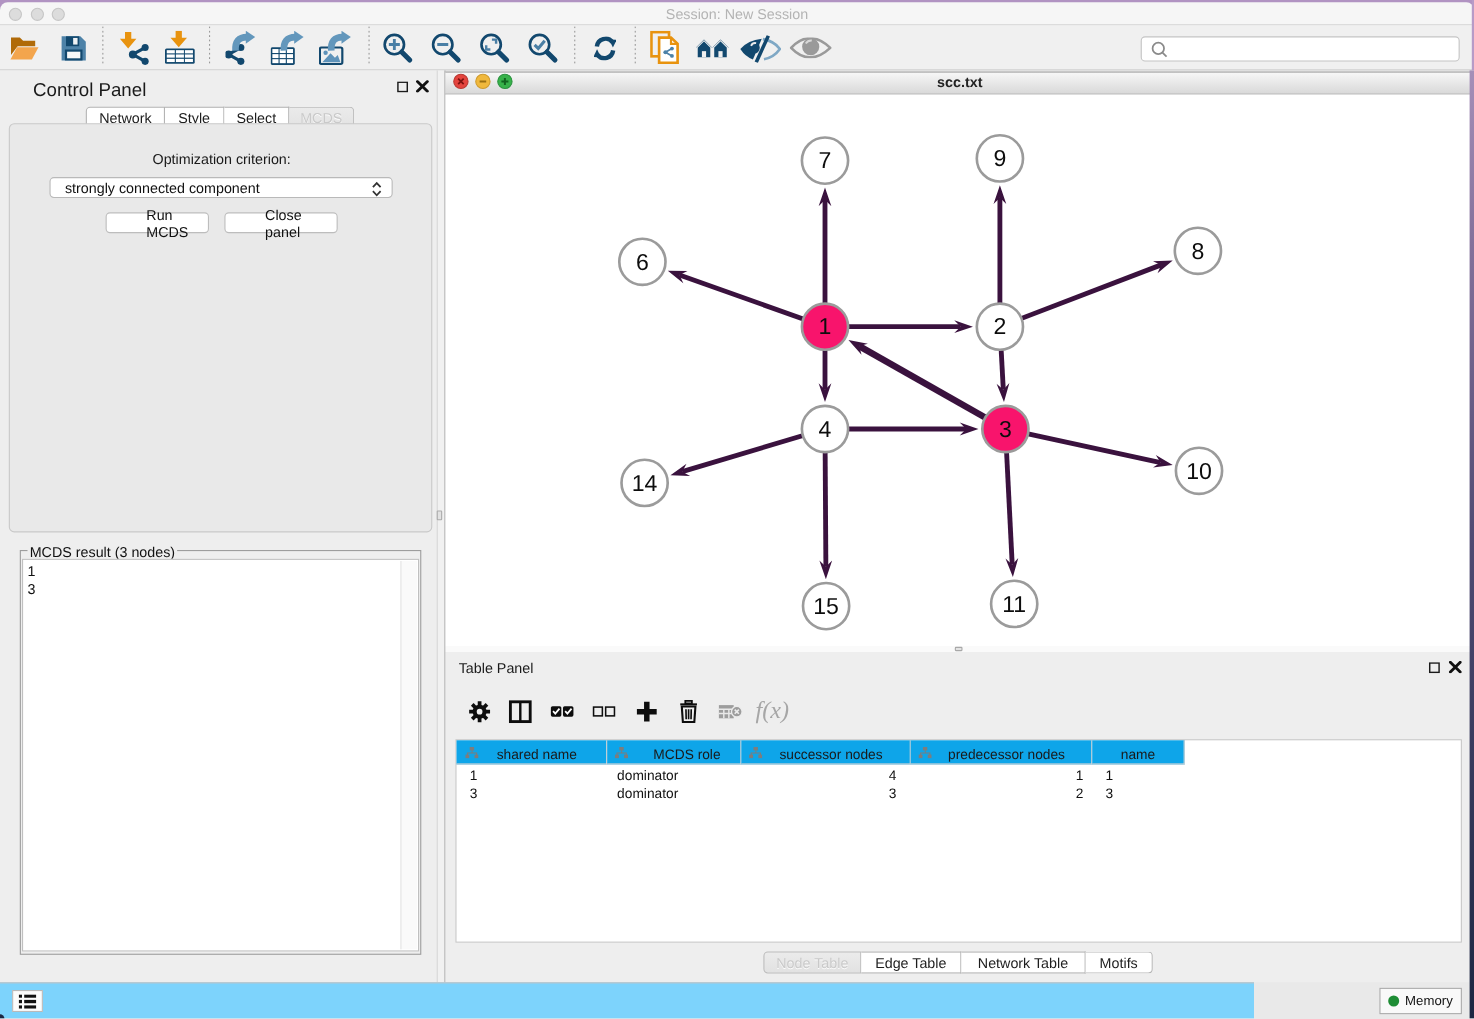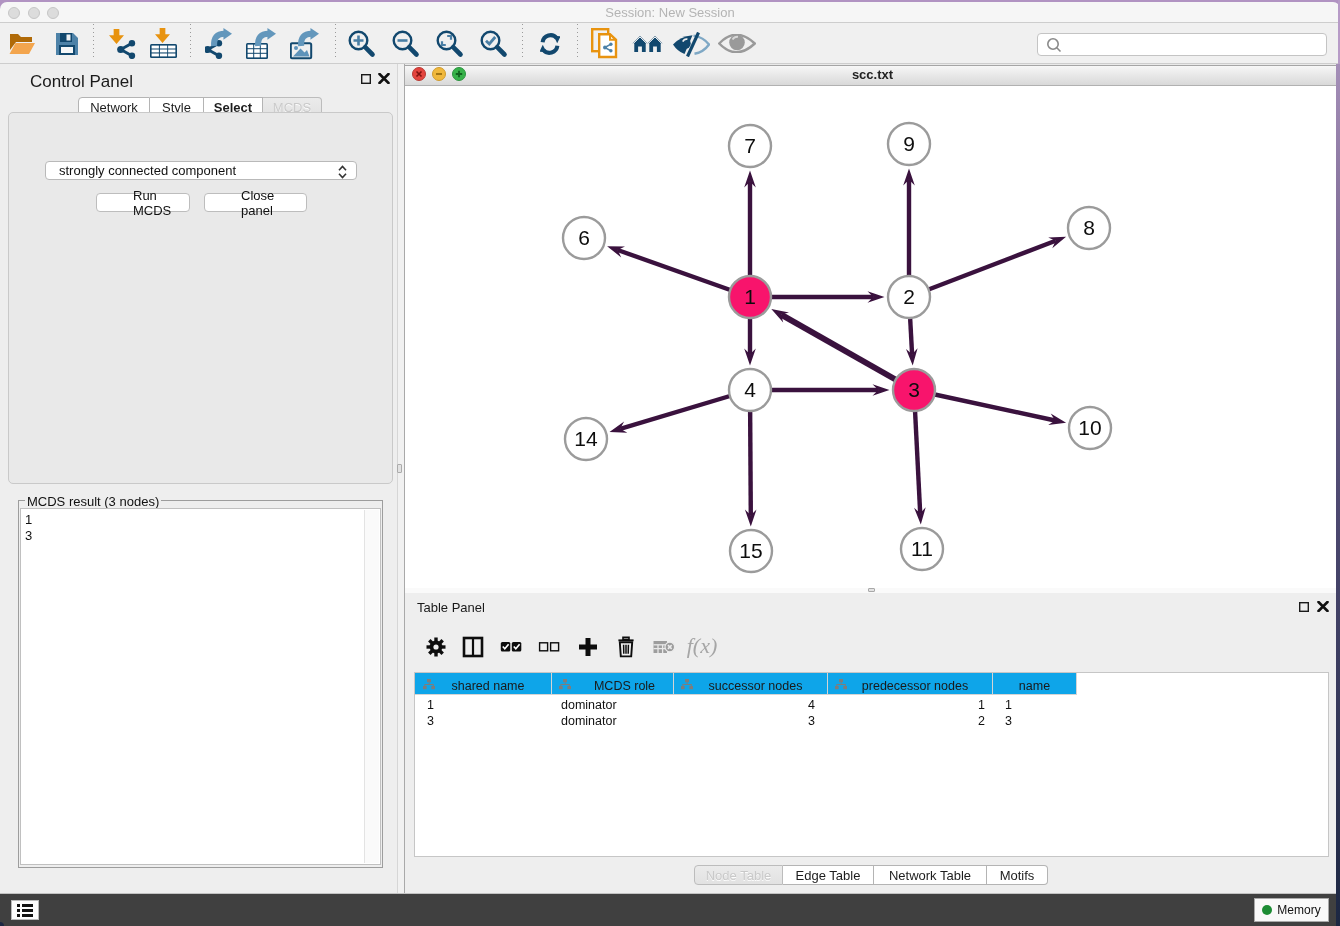--- a/index.html
+++ b/index.html
@@ -80,21 +80,21 @@
 #tp-toolbar { position:absolute; left:12px; top:32px; }
 #tp-table { position:absolute; left:9px; top:79px; width:915px; height:185px; background:#fff;
   border:1px solid #c6c6c6; }
 .th { position:absolute; top:0; height:22px; background:#0ea5e9; border-right:1px solid #d4d4d4;
   border-bottom:1px solid #d4d4d4; font-size:12.5px; color:#1a1a1a; padding-top:4px;
   display:flex; align-items:center; justify-content:center; }
 .td { position:absolute; font-size:12.5px; color:#111; height:16px; line-height:16px; }
 #tp-tabs { position:absolute; left:289px; top:272px; }
 
 
-#statusbar { left:0; top:893px; width:1340px; height:33px; background:#404040; border-top:1px solid #c2c2c2; }
+#statusbar { left:0; top:893px; width:1140px; height:33px; background:#7dd3fc; border-top:1px solid #c2c2c2; }
 #list-btn { position:absolute; left:11px; top:6px; width:28px; height:20px; background:#fcfcfc;
   border:1px solid #b9b9b9; display:flex; align-items:center; justify-content:center; }
 #mem-btn { position:absolute; left:1254px; top:4px; width:75px; height:24px; background:#f9f9f9;
   border:1px solid #a9a9a9; display:flex; align-items:center; justify-content:center;
   font-size:12px; color:#111; gap:5px; }
 #mem-dot { width:10px; height:10px; border-radius:50%; background:#1d8c34; }
 svg.gicon { display:block; }
 </style>
 </head>
 <body>
@@ -253,24 +253,25 @@
       </svg>
     </div>
   <div style="position:absolute; left:378px; top:9px;">
       <svg class="gicon" width="12" height="11" viewBox="0 0 12 11">
         <path d="M1.5 1 L10.5 10 M10.5 1 L1.5 10" stroke="#111" stroke-width="2.6" stroke-linecap="round"></path>
       </svg>
     </div>
   <div class="tabs" id="cp-tabs" style="position:absolute;">
     <div class="tab first" style="width:72px;">Network</div>
     <div class="tab" style="width:54px;">Style</div>
-    <div class="tab" style="width:59px;font-weight:bold;">Select</div>
+    <div class="tab" style="width:59px;">Select</div>
     <div class="tab last sel" style="width:59px;">MCDS</div>
   </div>
   <div class="abs" id="cp-content" style="position:absolute;">
+    <div id="opt-label">Optimization criterion:</div>
     <div id="cp-select">strongly connected component
       <svg class="gicon" width="9" height="14" viewBox="0 0 9 14" style="position:absolute; right:9px; top:2.5px;">
           <path d="M1 5.2 L4.5 1.5 L8 5.2" fill="none" stroke="#333" stroke-width="1.6"></path>
           <path d="M1 8.8 L4.5 12.5 L8 8.8" fill="none" stroke="#333" stroke-width="1.6"></path>
         </svg>
     </div>
     <div class="btn" id="btn-run">Run MCDS</div>
     <div class="btn" id="btn-close">Close panel</div>
   </div>
   <div class="abs" id="fieldset" style="position:absolute;">

